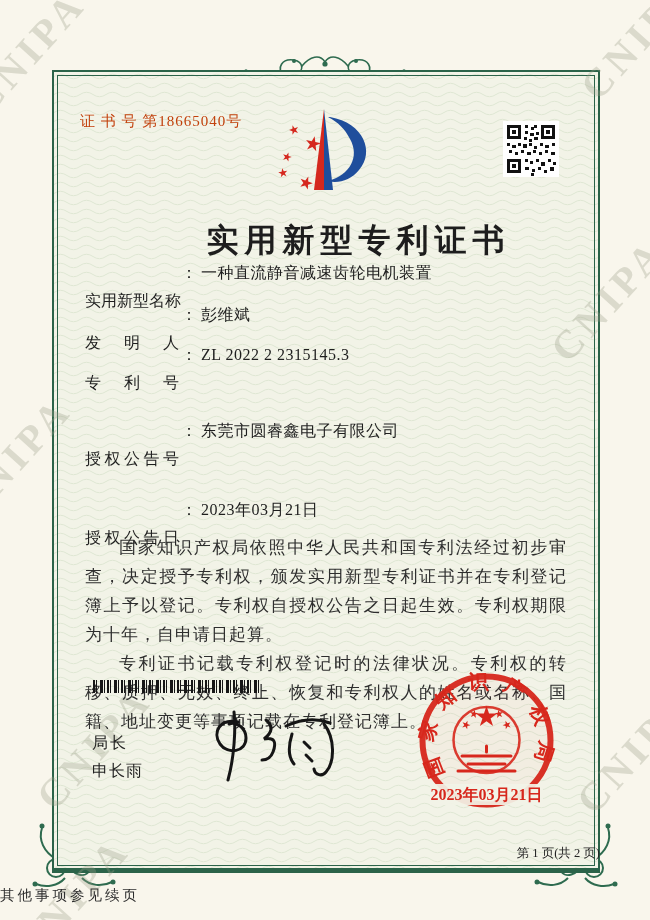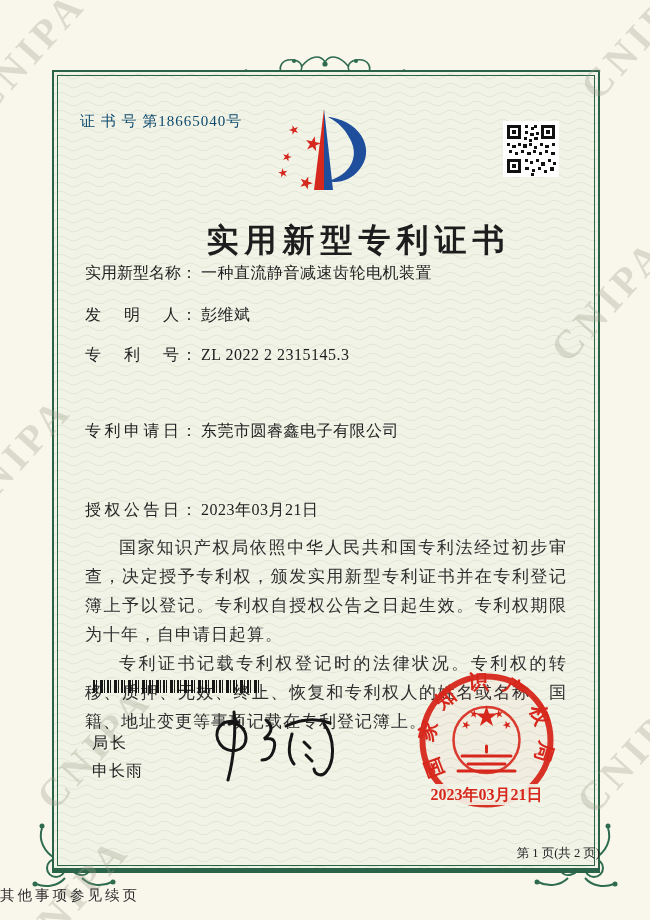--- a/index.html
+++ b/index.html
@@ -13,28 +13,28 @@
 
   
   .frame{position:absolute;left:52px;top:70px;width:548px;height:803px;
          border:2px solid #2b6349;border-bottom-width:5px;background:#f2f3e7;
          box-sizing:border-box;z-index:1;}
   .frame-inner{position:absolute;left:3px;top:3px;right:3px;bottom:2px;border:1px solid #2b6349;}
   .guilloche{position:absolute;left:0;top:0;width:100%;height:100%;opacity:.55;}
 
   .content{position:absolute;left:0;top:0;width:650px;height:920px;z-index:3;}
 
-  .certno{position:absolute;left:80px;top:112px;font-size:15px;color:#0c4a6e;letter-spacing:1px;}
+  .certno{position:absolute;left:80px;top:112px;font-size:15px;color:#c2410c;letter-spacing:1px;}
   .logo{position:absolute;left:272px;top:106px;}
   .qr{position:absolute;left:503px;top:121px;}
   .title{position:absolute;left:52px;top:198px;width:613px;text-align:center;
          font-size:32px;font-weight:bold;letter-spacing:6px;color:#1d1d1d;}
 
   .field{position:absolute;left:85px;width:480px;font-size:16px;color:#1e1e1e;white-space:nowrap;}
-  .flabel{display:inline-block;width:94px;text-align:justify;text-align-last:justify;vertical-align:top;}
+  .flabel{display:inline-block;width:94px;text-align:justify;text-align-last:justify;vertical-align:top;margin-top:28px;}
   .fcolon{display:inline-block;margin:0 4px 0 2px;}
   .fvalue{letter-spacing:.5px;}
   .grant-pair{position:absolute;left:242px;top:0;}
   .flabel2{display:inline-block;width:88px;text-align:justify;text-align-last:justify;}
 
   .paras{position:absolute;left:85px;top:533px;width:482px;}
   .paras p{margin:0;text-indent:2em;font-size:17px;line-height:29px;color:#2e2e2e;
            text-align:justify;letter-spacing:1px;}
 
   .barcode{position:absolute;left:93px;top:680px;width:167px;height:13px;
@@ -204,21 +204,21 @@
     <div class="field" style="top:263px">
       <span class="flabel">实用新型名称</span><span class="fcolon">：</span><span class="fvalue">一种直流静音减速齿轮电机装置</span>
     </div>
     <div class="field" style="top:305px">
       <span class="flabel">发明人</span><span class="fcolon">：</span><span class="fvalue">彭维斌</span>
     </div>
     <div class="field" style="top:345px">
       <span class="flabel">专利号</span><span class="fcolon">：</span><span class="fvalue">ZL 2022 2 2315145.3</span>
     </div>
     <div class="field" style="top:421px">
-      <span class="flabel">专利申请日</span><span class="fcolon">：</span><span class="fvalue">东莞市圆睿鑫电子有限公司</span>
+      <span class="flabel">授权公告号</span><span class="fcolon">：</span><span class="fvalue">东莞市圆睿鑫电子有限公司</span>
     </div>
     <div class="field" style="top:500px">
       <span class="flabel">授权公告日</span><span class="fcolon">：</span><span class="fvalue">2023年03月21日</span>
     </div>
 
     <div class="paras">
       <p>国家知识产权局依照中华人民共和国专利法经过初步审查，决定授予专利权，颁发实用新型专利证书并在专利登记簿上予以登记。专利权自授权公告之日起生效。专利权期限为十年，自申请日起算。</p>
       <p>专利证书记载专利权登记时的法律状况。专利权的转移、质押、无效、终止、恢复和专利权人的姓名或名称、国籍、地址变更等事项记载在专利登记簿上。</p>
     </div>
 

